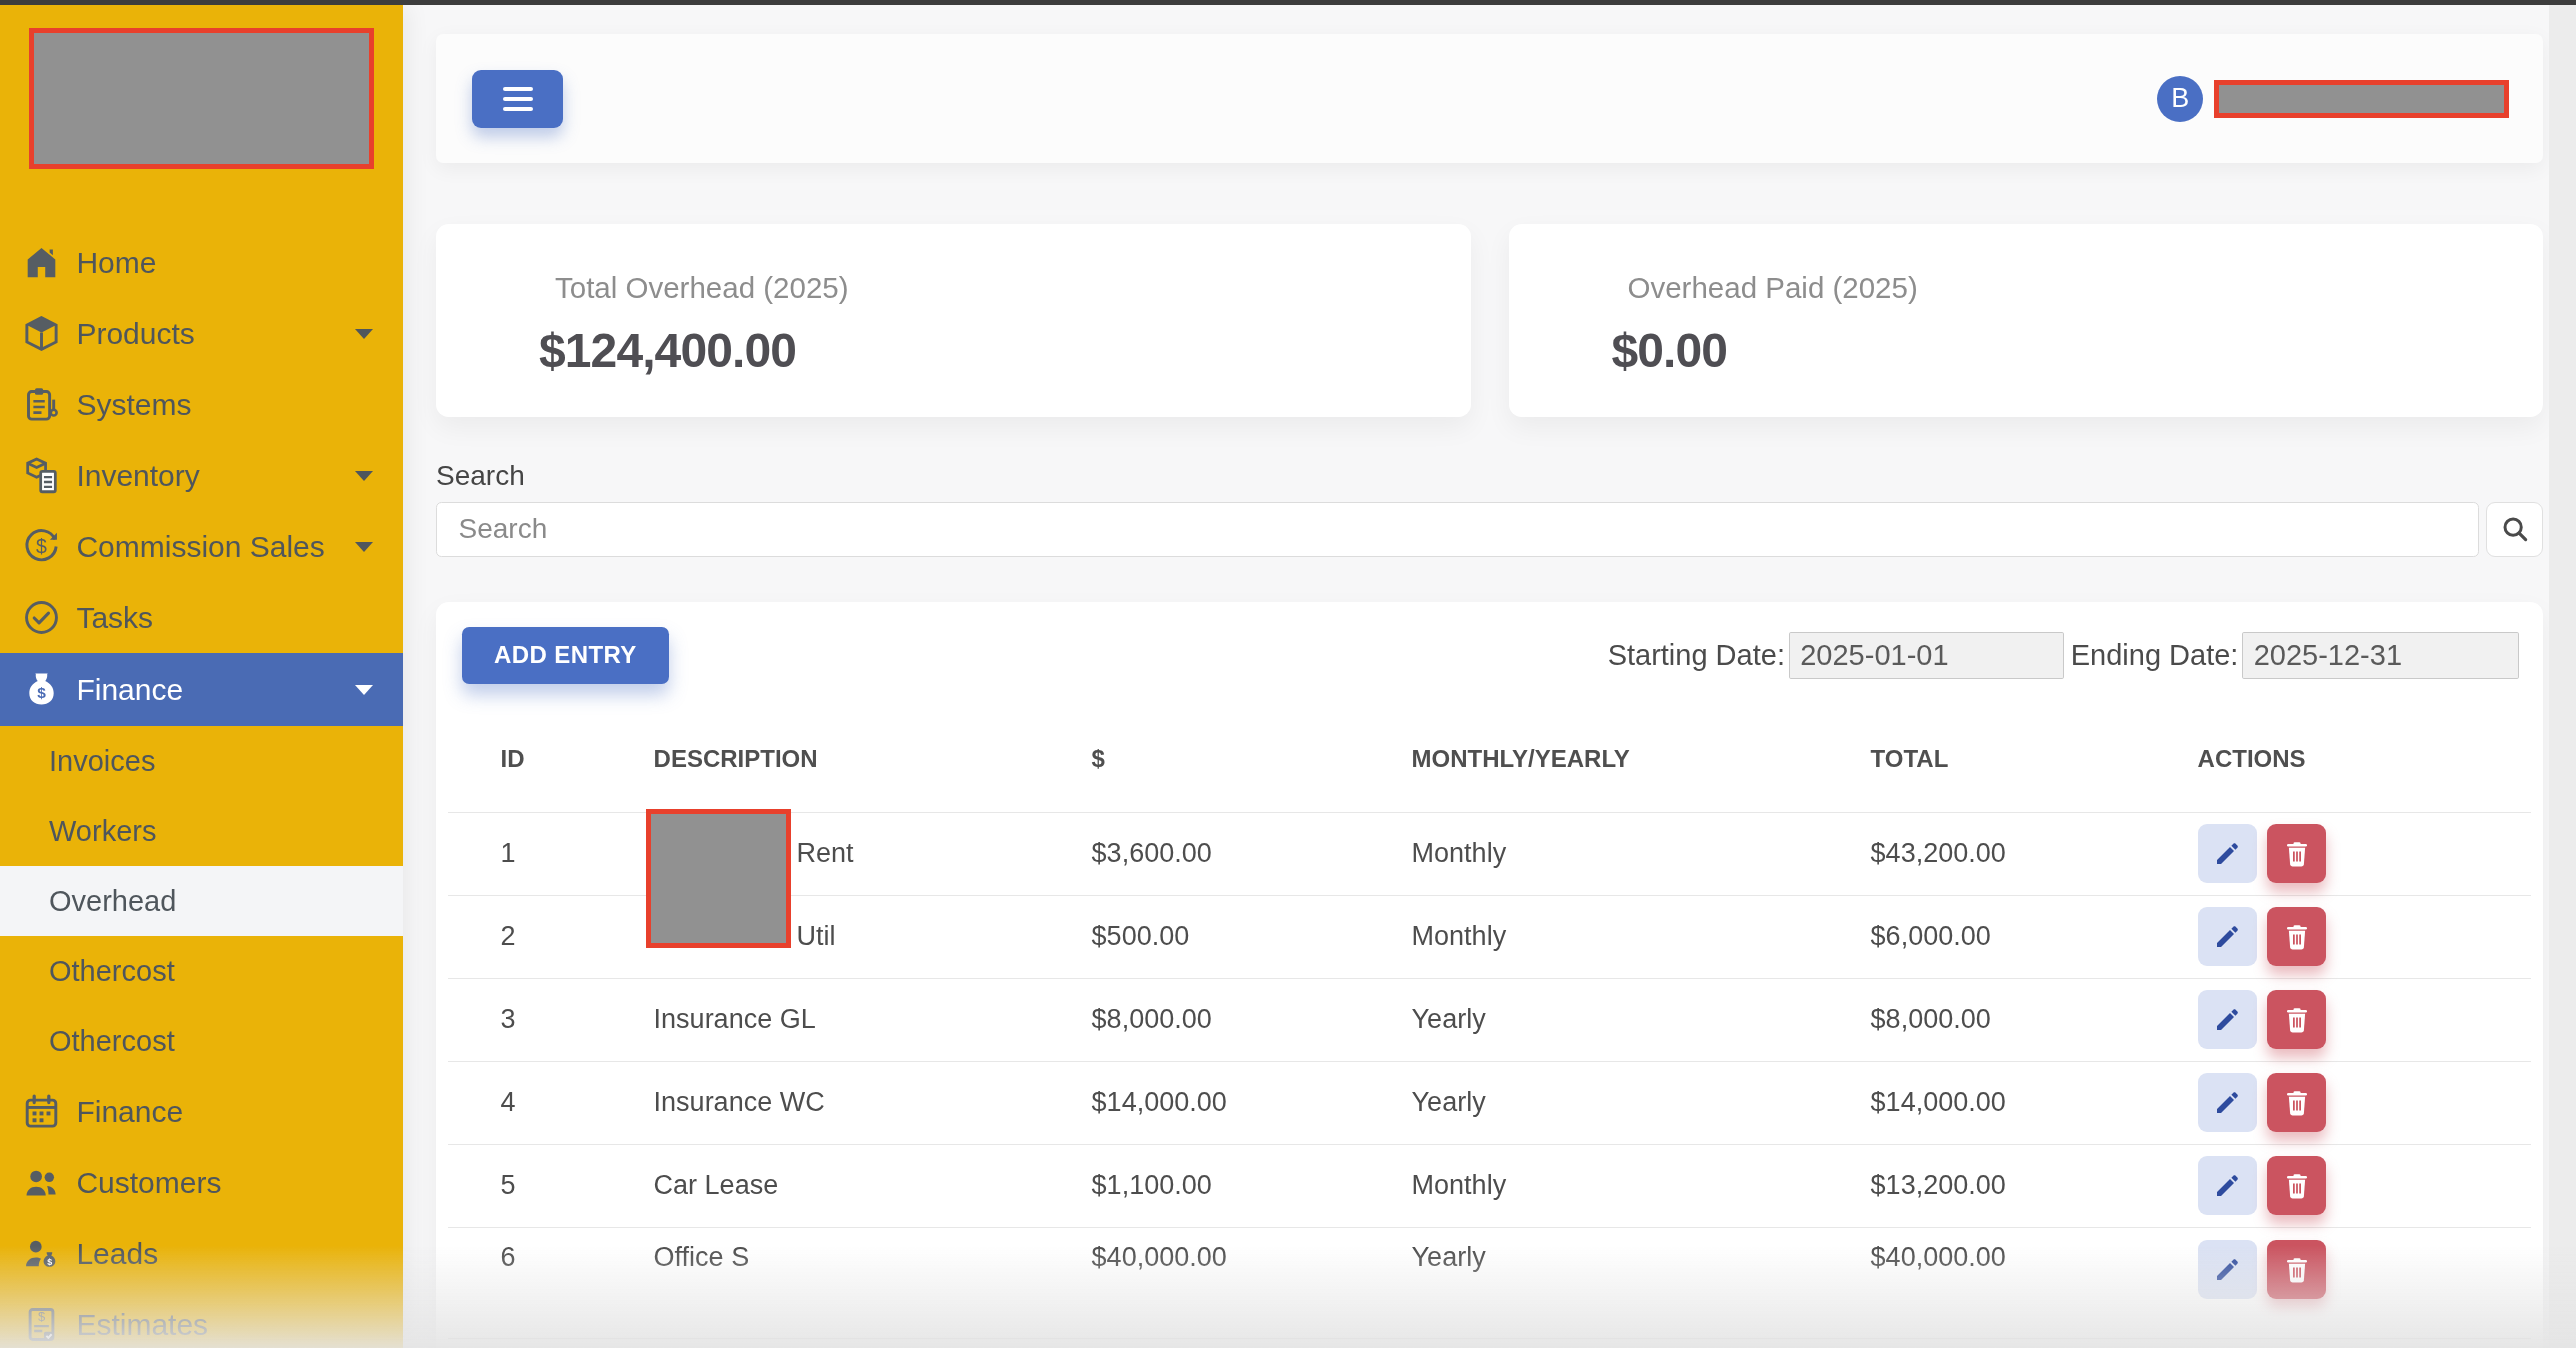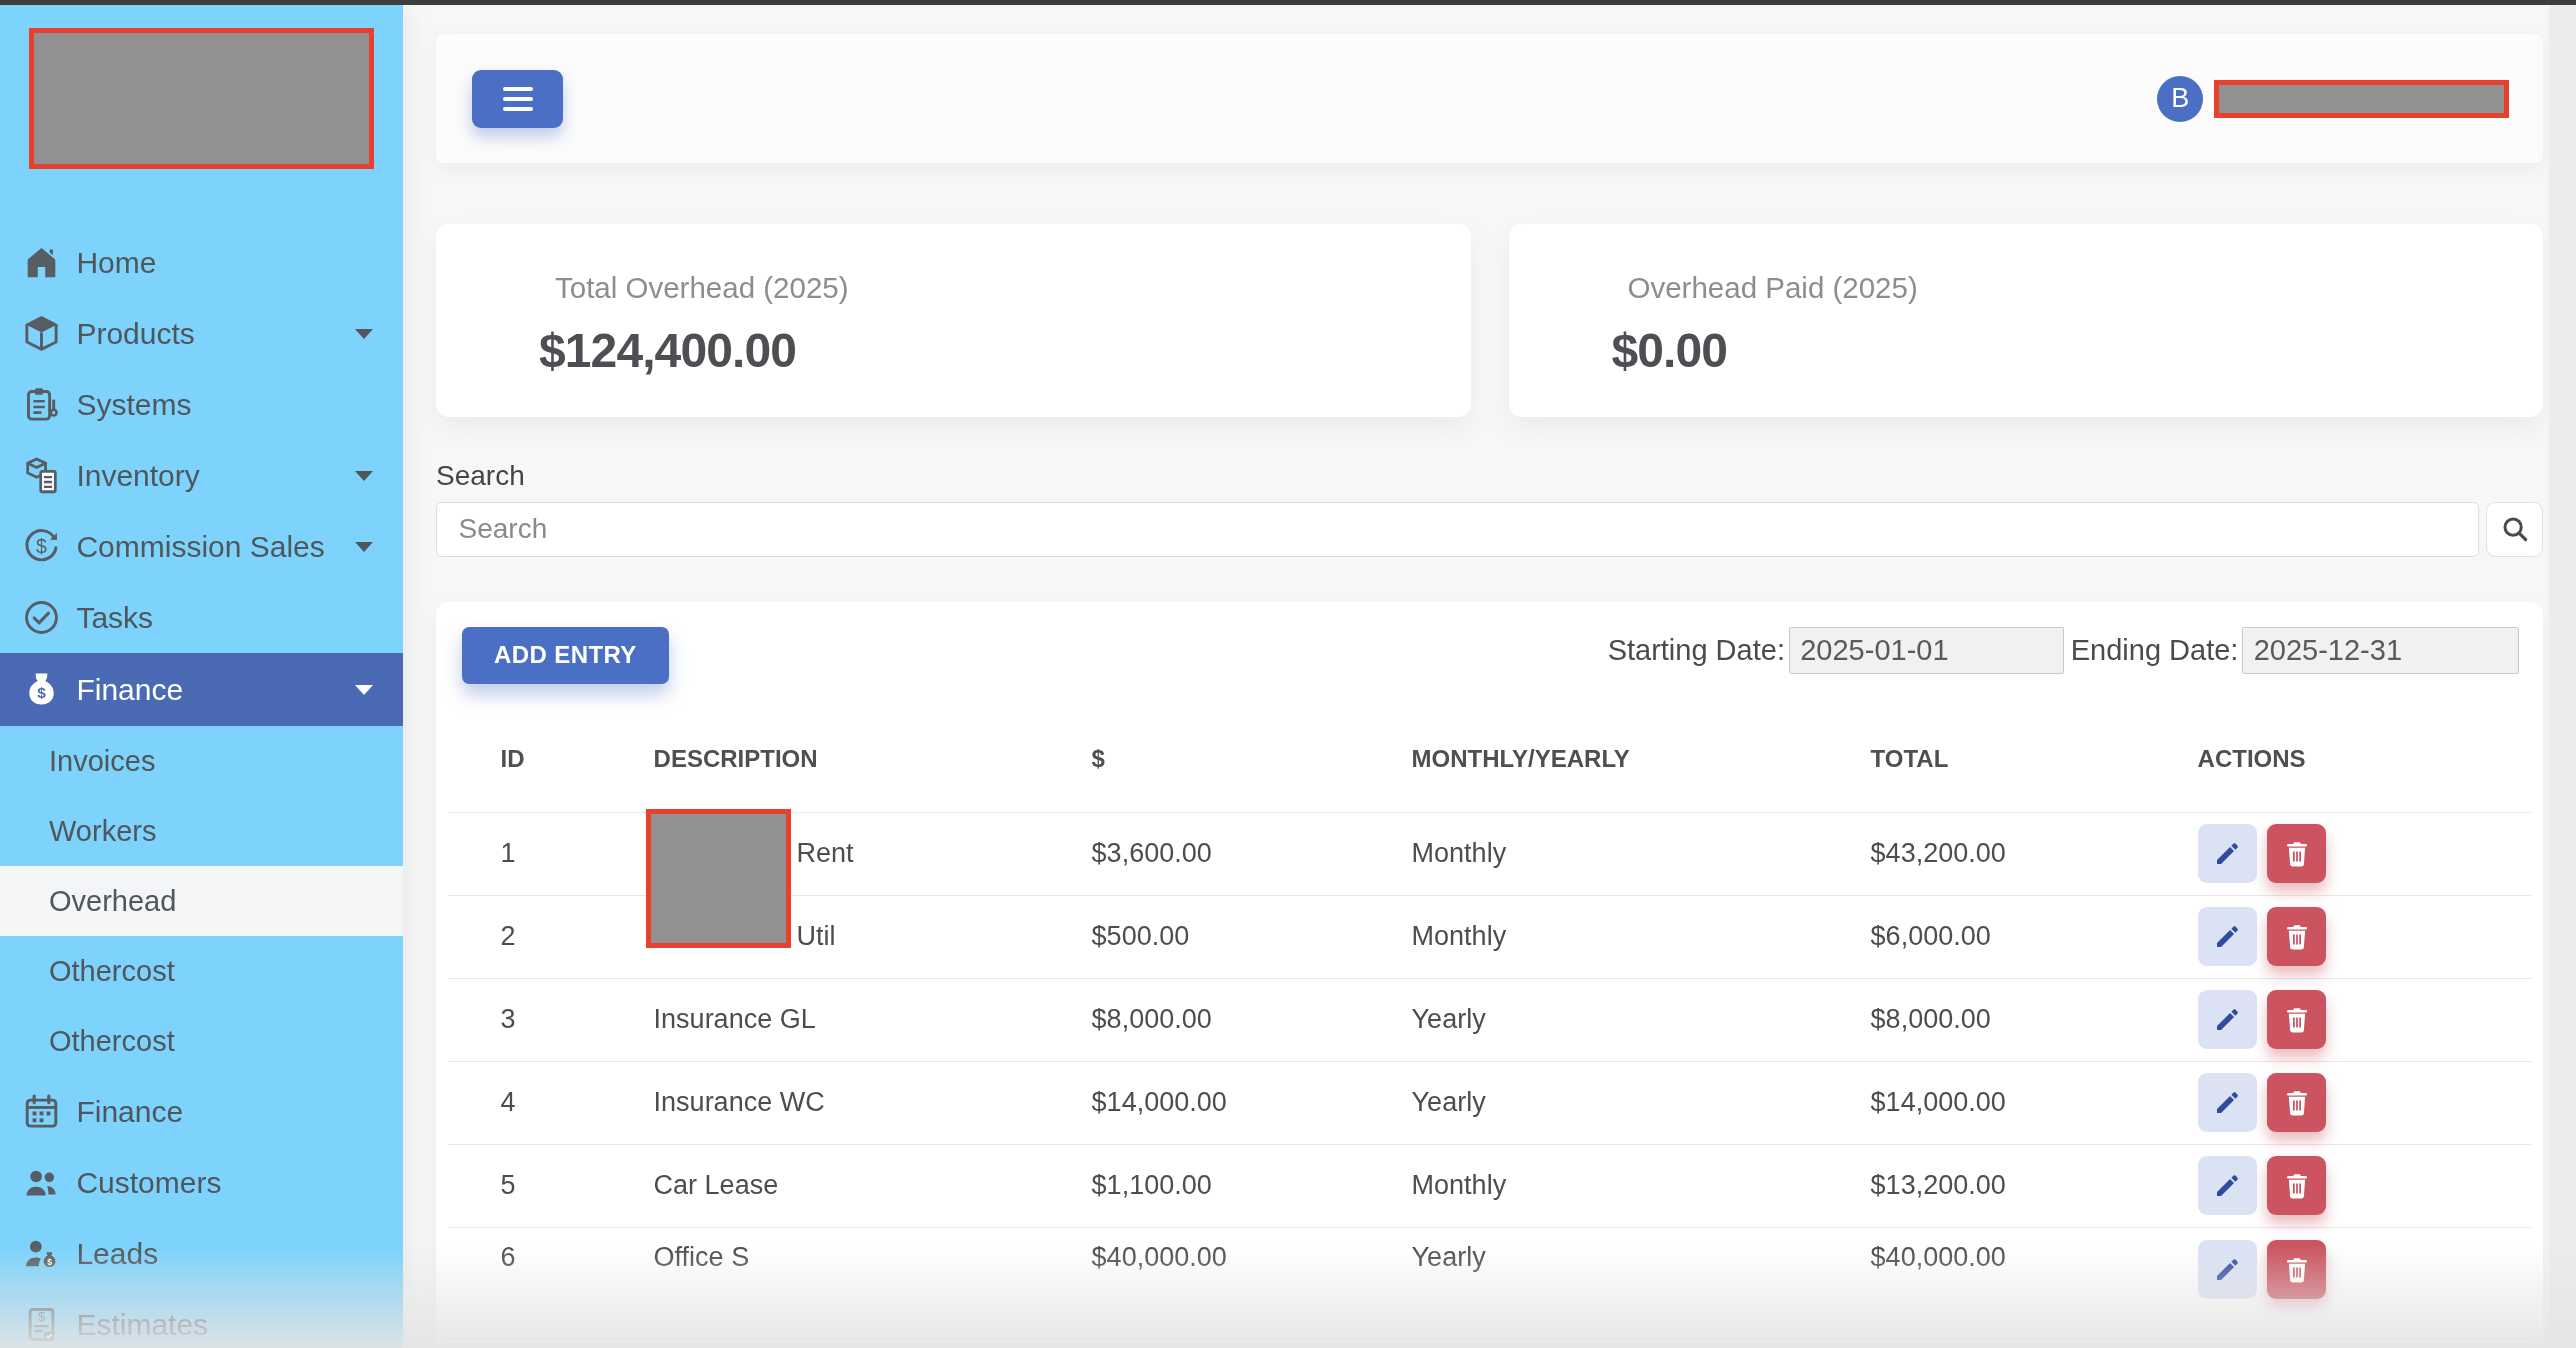--- a/index.html
+++ b/index.html
@@ -7,21 +7,21 @@
     font-family:"Liberation Sans", sans-serif; background:#f7f7f8; }
 
   .top-strip { position:fixed; top:0; left:0; width:2576px; height:5.4px; background:#3d3d3d; z-index:60; }
   .right-gutter { position:fixed; top:5.4px; right:0; width:27px; height:1343px; background:#ececec; z-index:40; }
   .bottom-fade { position:fixed; left:0; bottom:0; width:2576px; height:103px; z-index:50; pointer-events:none;
     background:linear-gradient(to bottom, rgba(236,236,236,0), rgba(228,228,228,.92)); }
 
   .app { display:flex; width:2576px; height:1349px; padding-top:5.4px; }
 
   
-  .sidebar { position:relative; width:403px; flex:0 0 403px; background:#7dd3fc;
+  .sidebar { position:relative; width:403px; flex:0 0 403px; background:#eab308;
     box-shadow:7.2px 0 21.5px rgba(0,0,0,.06); z-index:10; }
   .logo-redaction { position:absolute; top:23px; left:29px; width:345px; height:141px;
     background:#919191; border:5.4px solid #e8402c; }
   .nav { position:absolute; top:222px; left:0; width:403px; }
   .nav-item { display:flex; align-items:center; height:71px; padding-left:22.4px;
     color:#4f565c; font-size:30px; cursor:pointer; position:relative; }
   .nav-item .ico { width:39px; height:39px; flex:0 0 39px; margin-right:15px;
     display:flex; align-items:center; justify-content:center; color:#565d63; }
   .nav-item .ico svg { width:39px; height:39px; }
   .chev { position:absolute; right:30px; top:50%; margin-top:-4.5px;
@@ -61,21 +61,21 @@
   .search-input { flex:1 1 auto; height:55px; border:0.9px solid #dcdcdc; border-radius:5.4px;
     background:#fff; font-size:28px; color:#555; padding:0 21.5px;
     font-family:"Liberation Sans", sans-serif; }
   .search-input::placeholder { color:#8a8a8a; }
   .search-btn { width:57px; height:55px; background:#fff; border:0.9px solid #e0e0e0; border-radius:9px;
     cursor:pointer; display:flex; align-items:center; justify-content:center; color:#4a4a4a; }
 
   
   .table-card { position:relative; margin-top:45px; background:#ffffff; border-radius:12.5px 12.5px 0 0;
     box-shadow:0 10.7px 27px rgba(0,0,0,.05); padding-top:25px; height:748px; }
-  .table-toolbar { display:flex; align-items:flex-start; justify-content:space-between; padding:0 24px 0 26px; }
+  .table-toolbar { display:flex; align-items:center; justify-content:space-between; padding:0 24px 0 26px; }
   .add-entry { height:57px; padding:0 32px; background:#4a6fc4; color:#fff; border:none; border-radius:7.2px;
     font-size:24px; font-weight:bold; letter-spacing:0.4px; cursor:pointer;
     box-shadow:0 10.7px 18px rgba(74,111,196,.35); font-family:"Liberation Sans", sans-serif; }
   .dates { display:flex; align-items:center; }
   .date-label { font-size:29px; color:#4b4b4b; }
   .date-input { height:47px; background:#f1f1f1; border:1.8px solid #c9c9c9; border-radius:1.8px;
     font-size:29px; color:#5a5a5a; padding:0 10.7px; margin-left:3.6px;
     font-family:"Liberation Sans", sans-serif; }
   .date-input.start { width:275px; margin-right:7.2px; }
   .date-input.end { width:277px; }

